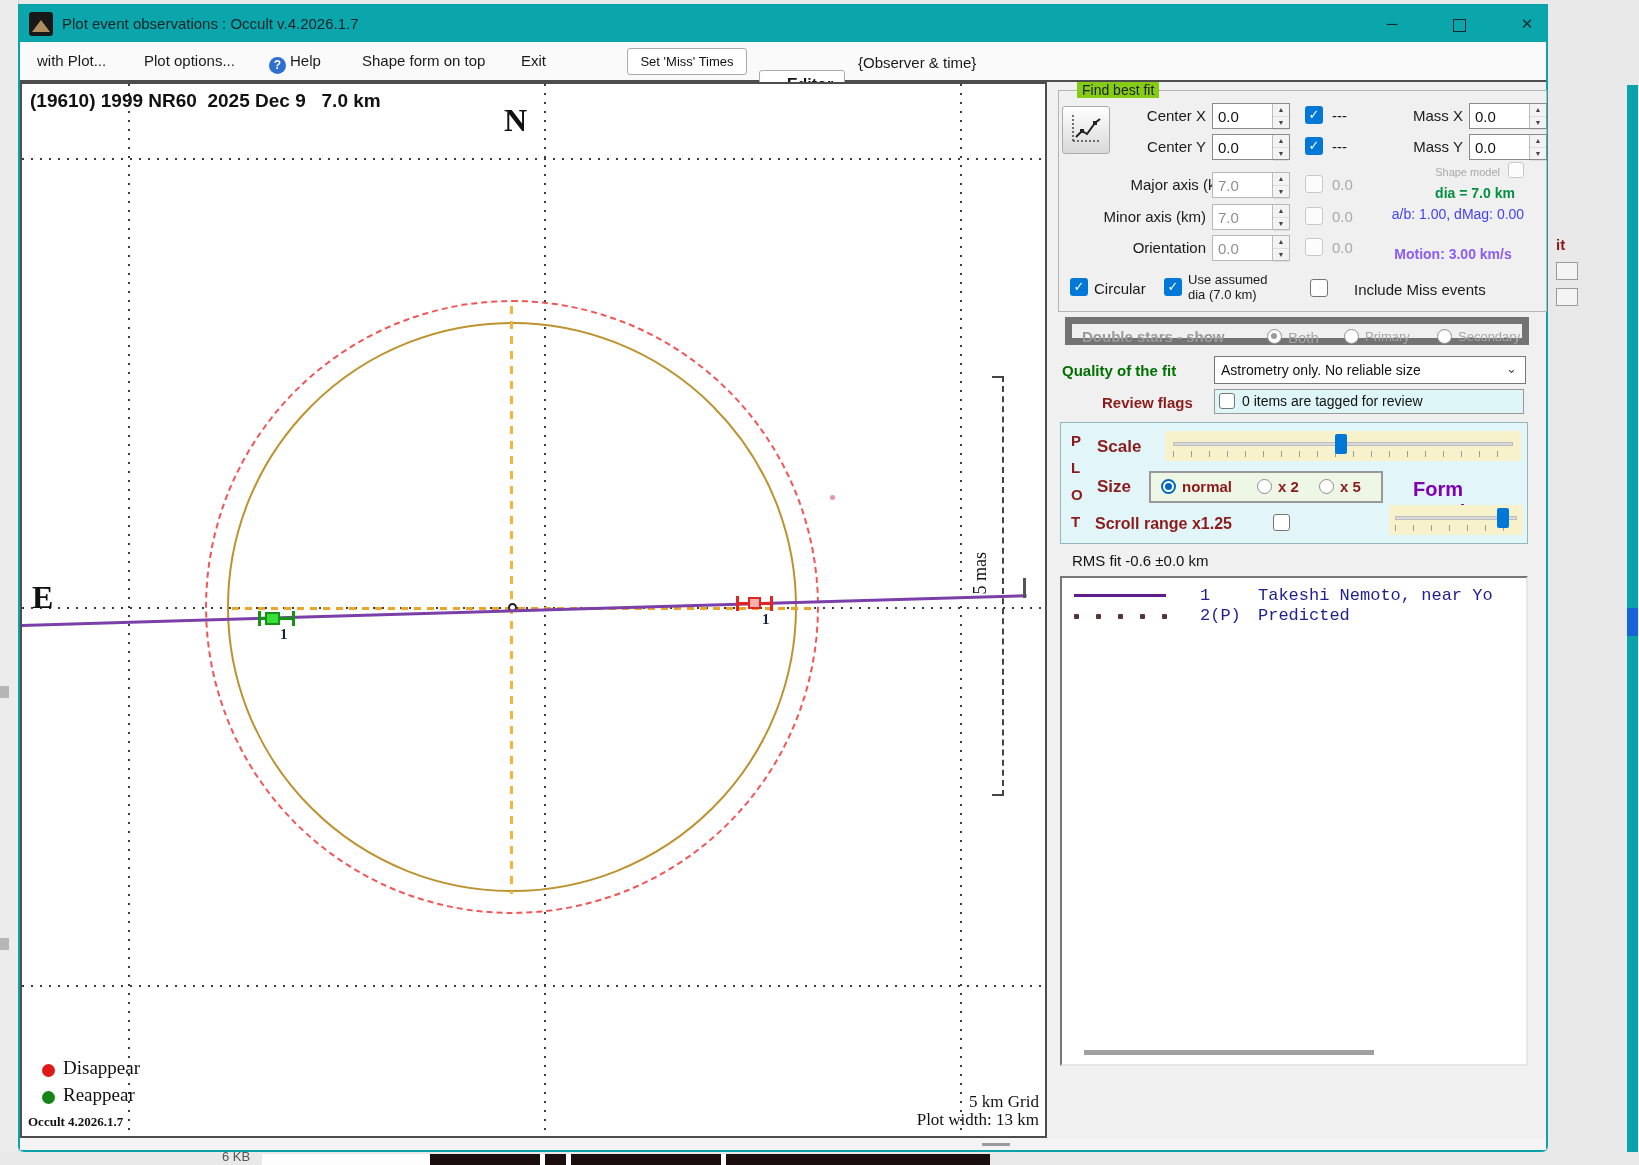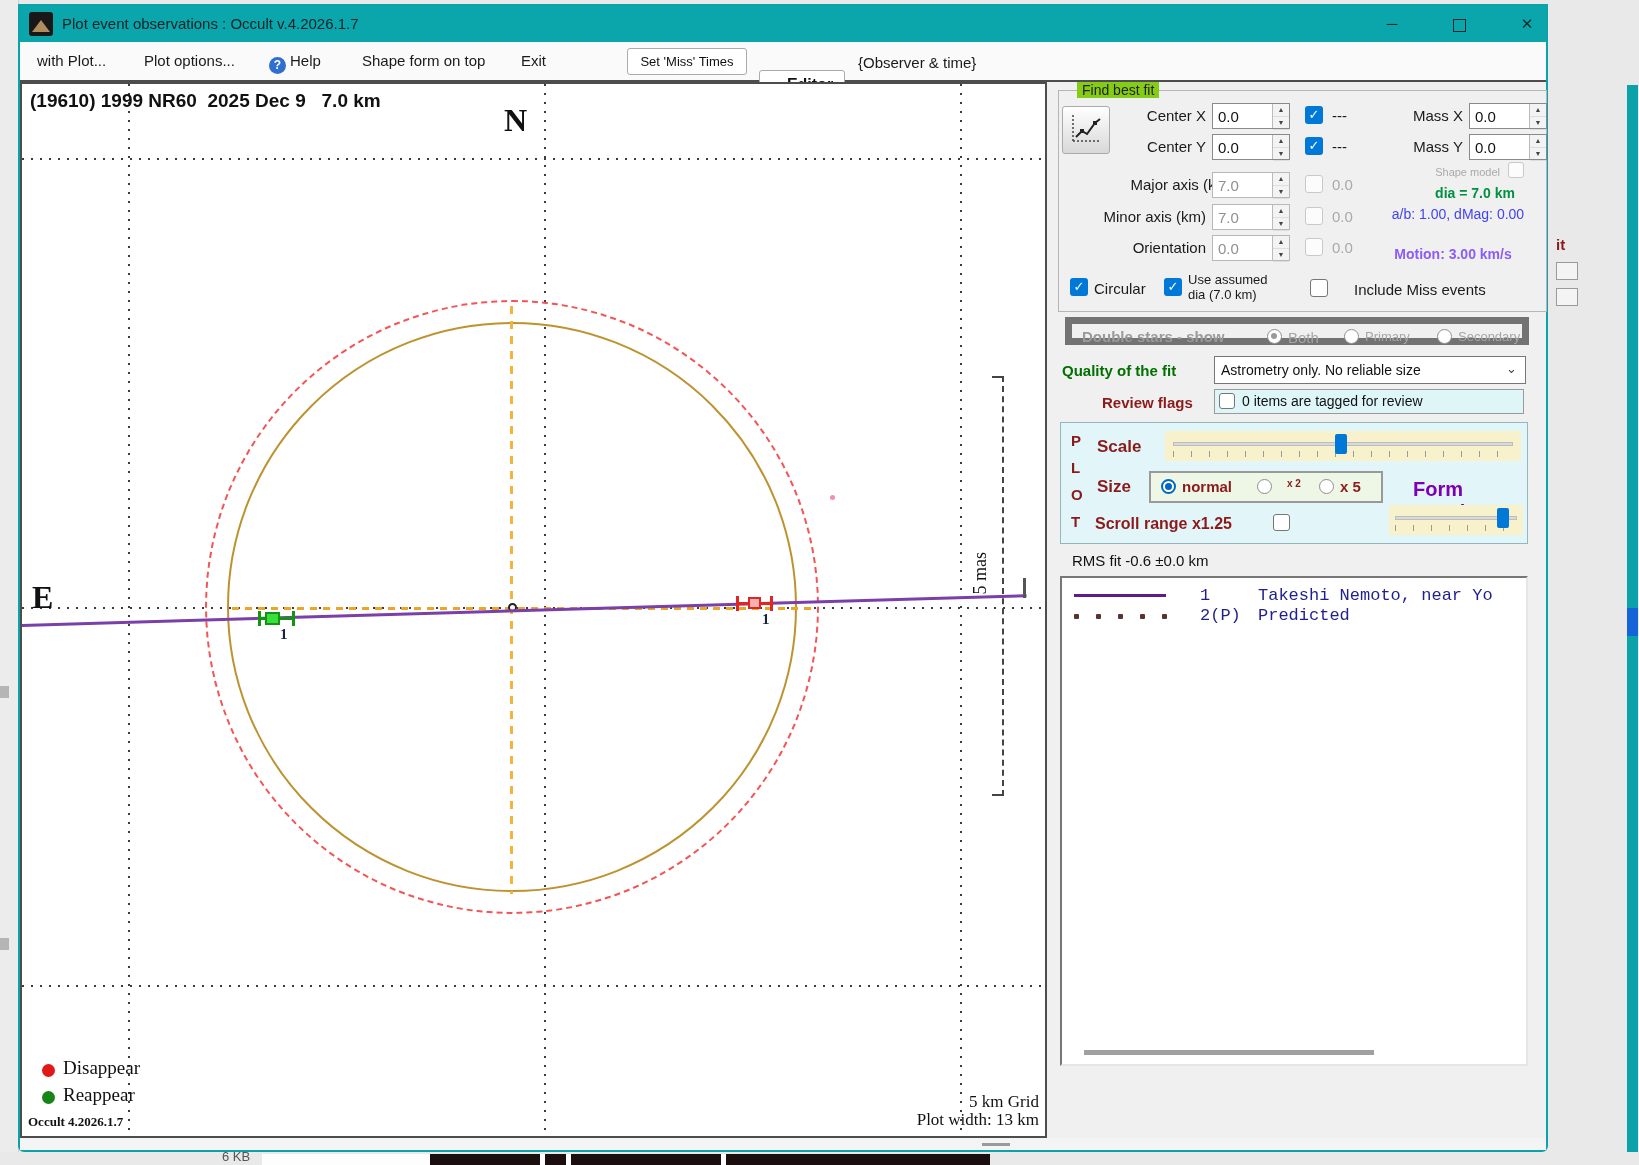--- a/index.html
+++ b/index.html
@@ -308,21 +308,21 @@
     <div class="slidertrack" style="left:104px;top:8px;width:356px;height:30px;">
       <div class="groove" style="left:8px;top:11px;width:340px;"></div>
       <div class="ticks" style="left:8px;top:20px;width:340px;"></div>
       <div class="thumb" style="left:170px;top:3px;"></div>
     </div>
     <span class="darkred" style="position:absolute;left:36px;top:54px;font-size:17px;">Size</span>
     <div class="abs" style="left:88px;top:48px;width:234px;height:32px;background:#eef6e6;border:2px solid #999;box-sizing:border-box;">
       <div class="radio bluesel" style="left:10px;top:6px;"></div>
       <span class="darkred" style="position:absolute;left:31px;top:5px;font-size:15px;">normal</span>
       <div class="radio" style="left:106px;top:6px;"></div>
-      <span class="darkred" style="position:absolute;left:127px;top:5px;font-size:10px;margin-left:9px;">x 2</span>
+      <span class="darkred" style="position:absolute;left:127px;top:5px;font-size:15px;">x 2</span>
       <div class="radio" style="left:168px;top:6px;"></div>
       <span class="darkred" style="position:absolute;left:189px;top:5px;font-size:15px;">x 5</span>
     </div>
     <span style="position:absolute;left:352px;top:55px;font-size:20px;font-weight:bold;color:#7d00b5;">Form opacity</span>
     <span class="darkred" style="position:absolute;left:34px;top:92px;font-size:16px;">Scroll range x1.25</span>
     <div class="cb off" style="left:212px;top:91px;width:17px;height:17px;"></div>
     <div class="slidertrack" style="left:328px;top:82px;width:134px;height:30px;">
       <div class="groove" style="left:6px;top:11px;width:122px;"></div>
       <div class="ticks" style="left:6px;top:20px;width:122px;"></div>
       <div class="thumb" style="left:108px;top:3px;"></div>

